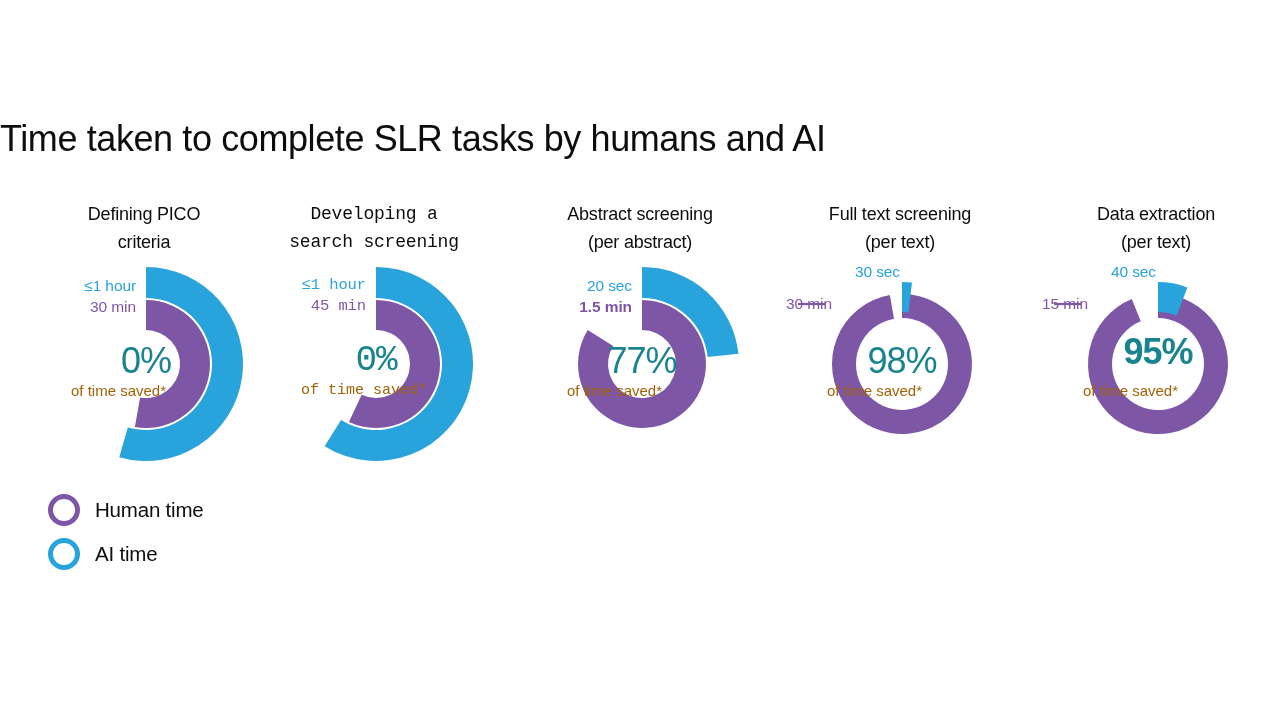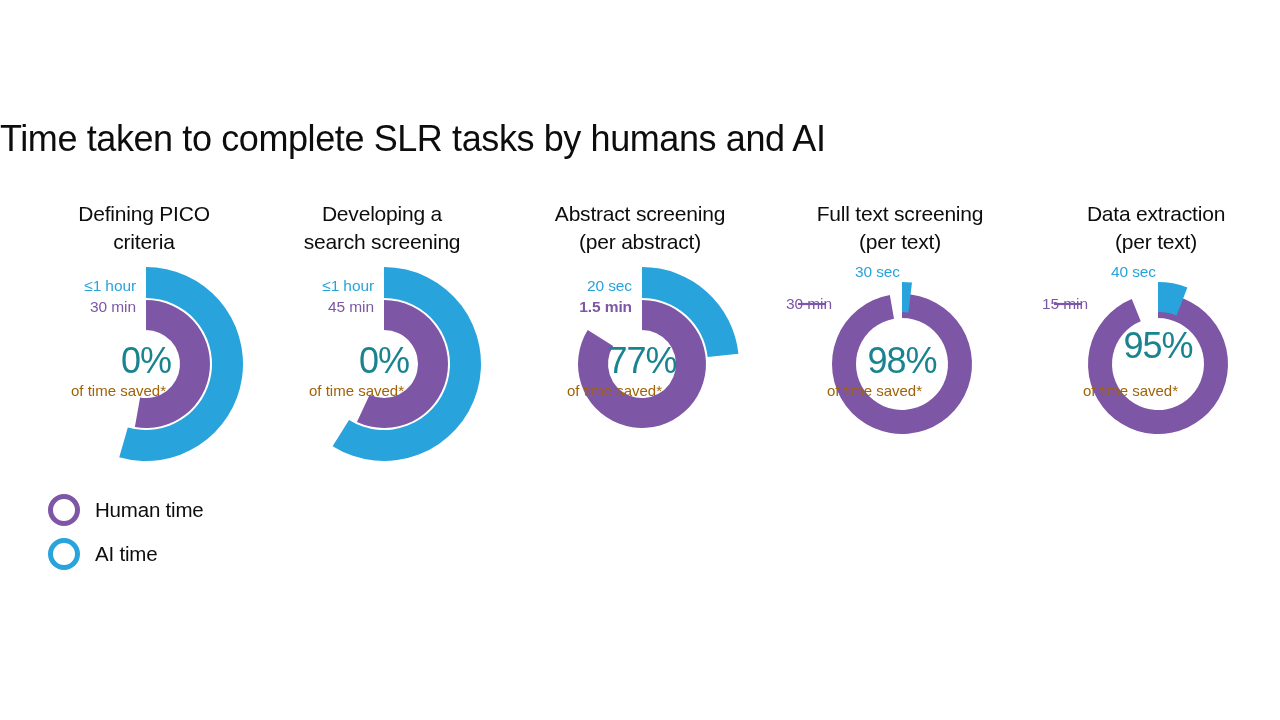--- a/index.html
+++ b/index.html
@@ -29,21 +29,21 @@
     color: #0d0d0d;
     letter-spacing: -0.4px;
     white-space: nowrap;
   }
   .panel {
     position: absolute;
     top: 200px;
     width: 252px;
   }
   .panel-heading {
-    font-size: 21px;
+    font-size: 18px;
     line-height: 28px;
     color: #0d0d0d;
     text-align: center;
     font-weight: 400;
     letter-spacing: -0.2px;
   }
   .panel-heading .ln {
     display: block;
   }
   .donut-wrap {
@@ -135,21 +135,21 @@
           <svg width="252" height="210">
             <path d="M 128 36 A 64 64 0 1 1 116.88651662931646 163.02769619278132 L 122.09596195932437 133.48346360241507 A 34 34 0 1 0 128 66 Z" fill="#7E56A6"></path>
             <path d="M 128 3 A 97 97 0 1 1 101.26317648575109 193.24238450601695 L 109.80793451607806 163.44327193192905 A 66 66 0 1 0 128 34 Z" fill="#29A3DC"></path>
           </svg>
           <div class="lbl ai" style="left: 4px; top: 12px; width: 114px; text-align: right;">≤1 hour</div>
           <div class="lbl human" style="left: 4px; top: 33px; width: 114px; text-align: right;">30 min</div>
           <div class="center-pct" style="left: 53px; top: 79px; width: 150px;">0%</div>
           <div class="center-sub" style="left: 53px; top: 120px; width: 150px;">of time saved*</div>
         </div>
       </div>
-      <div class="panel" style="left: 256px;">
+      <div class="panel" style="left: 248px; font-family: Liberation Mono, monospace;">
         <div class="panel-heading">
           <span class="ln">Developing a</span>
           <span class="ln">search screening</span>
         </div>
         <div class="donut-wrap">
           <svg width="252" height="210">
             <path d="M 128 36 A 64 64 0 1 1 100.95243124859525 158.0036983703456 L 113.63097910081622 130.8144647592461 A 34 34 0 1 0 128 66 Z" fill="#7E56A6"></path>
             <path d="M 128 3 A 97 97 0 1 1 76.59783136937914 182.26066532717334 L 93.02532856060849 155.97117434632412 A 66 66 0 1 0 128 34 Z" fill="#29A3DC"></path>
           </svg>
           <div class="lbl ai" style="left: 4px; top: 12px; width: 114px; text-align: right;">≤1 hour</div>
@@ -197,21 +197,21 @@
           <span class="ln">(per text)</span>
         </div>
         <div class="donut-wrap">
           <svg width="252" height="210">
             <path d="M 128 30 A 70 70 0 1 1 101.77753846088613 35.09713018032488 L 110.76809670286804 57.34954268992778 A 46 46 0 1 0 128 54 Z" fill="#7E56A6"></path>
             <path d="M 128 18 A 82 82 0 0 1 157.38617186271463 23.44640502722946 L 146.6351333763556 51.45381782214551 A 52 52 0 0 0 128 48 Z" fill="#29A3DC"></path>
             <line x1="24" y1="40" x2="52" y2="40" stroke="#7E56A6" stroke-width="2.2"></line>
           </svg>
           <div class="lbl ai" style="left: 30px; top: -2px; width: 96px; text-align: right;">40 sec</div>
           <div class="lbl human" style="left: -34px; top: 30px; width: 92px; text-align: right;">15 min</div>
-          <div class="center-pct" style="left: 53px; top: 64px; width: 150px;">95%</div>
+          <div class="center-pct" style="left: 53px; top: 70px; width: 150px; font-weight: bold;">95%</div>
           <div class="center-sub" style="left: 53px; top: 120px; width: 150px;">of time saved*</div>
         </div>
       </div>
     </div>
 
   <div id="legend">
       <div class="legend-row">
         <span class="legend-ring"></span>
         <span class="legend-label">Human time</span>
       </div>

